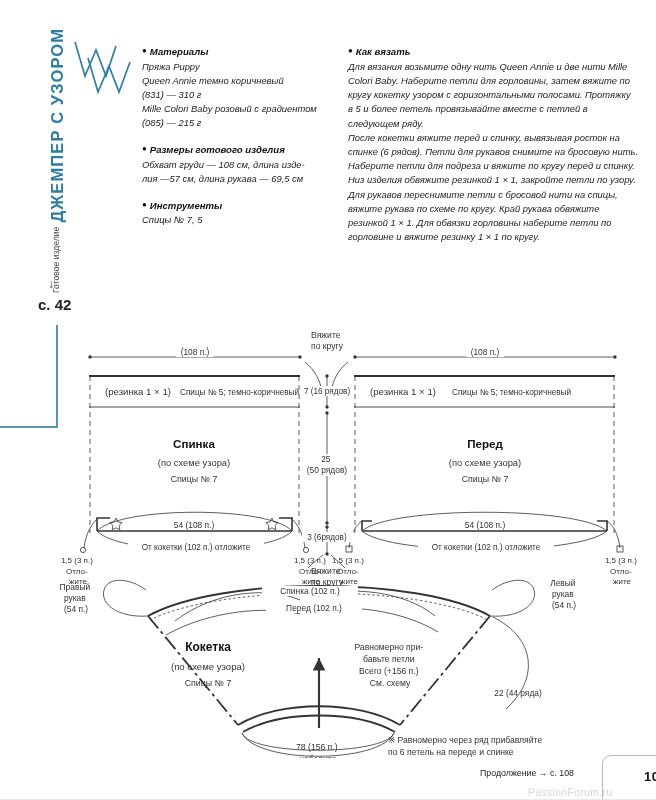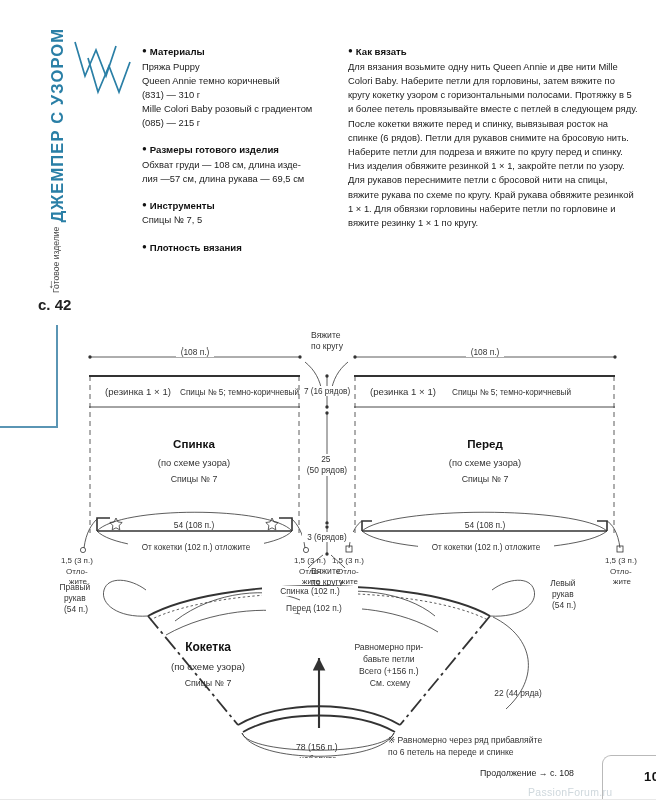--- a/index.html
+++ b/index.html
@@ -97,20 +97,21 @@
     width: 66px;
     height: 66px;
   }
 
   
   .col {
     position: absolute;
     font-size: 9.4px;
     line-height: 14.1px;
     color: #222;
+    font-style: italic;
   }
   #col-left { left: 142px; top: 44px; width: 180px; }
   #col-right { left: 348px; top: 44px; width: 290px; }
 
   .sec-head {
     font-weight: bold;
     font-size: 9.6px;
     margin: 0 0 1px 0;
     color: #111;
   }
@@ -229,21 +230,20 @@
     <div>
       <p class="sec-head"><span class="bullet">●</span><span>Размеры готового изделия</span></p>
       <p class="sec-body">Обхват груди — 108 см, длина изде-
 лия —57 см, длина рукава — 69,5 см</p>
     </div>
     <div>
       <p class="sec-head"><span class="bullet">●</span><span>Инструменты</span></p>
       <p class="sec-body">Спицы № 7, 5</p>
     </div>
     <div>
-      <p class="sec-head"><span class="bullet">●</span><span>Плотность вязания</span></p>
     </div>
   </div>
 
   <div class="col" id="col-right">
     <p class="sec-head"><span class="bullet">●</span><span>Как вязать</span></p>
     <p class="sec-body">Для вязания возьмите одну нить Queen Annie и две нити Mille Colori Baby. Наберите петли для горловины, затем вяжите по кругу кокетку узором с горизонтальными полосами. Протяжку в 5 и более петель провязывайте вместе с петлей в следующем ряду.</p>
     <p class="sec-body">После кокетки вяжите перед и спинку, вывязывая росток на спинке (6 рядов). Петли для рукавов снимите на бросовую нить. Наберите петли для подреза и вяжите по кругу перед и спинку. Низ изделия обвяжите резинкой 1 × 1, закройте петли по узору. Для рукавов переснимите петли с бросовой нити на спицы, вяжите рукава по схеме по кругу. Край рукава обвяжите резинкой 1 × 1. Для обвязки горловины наберите петли по горловине и вяжите резинку 1 × 1 по кругу.</p>
   </div>
 
   <div id="schematic">

